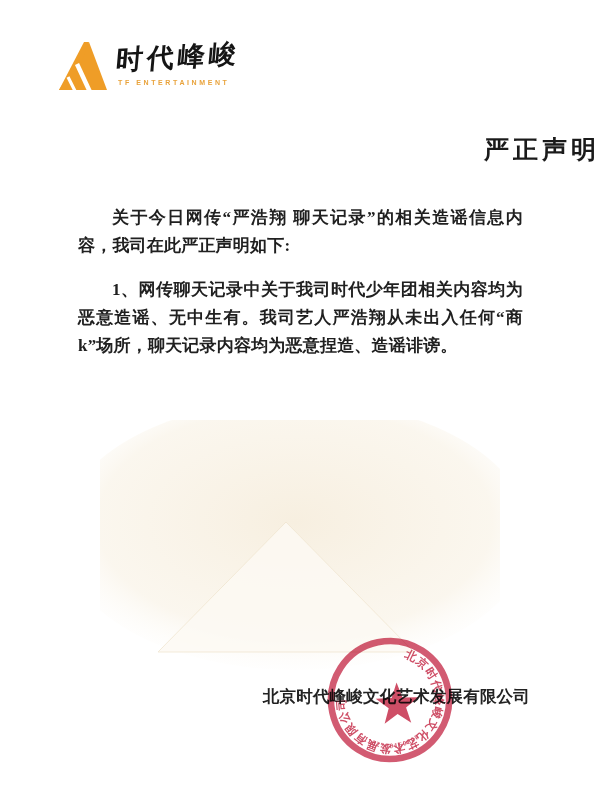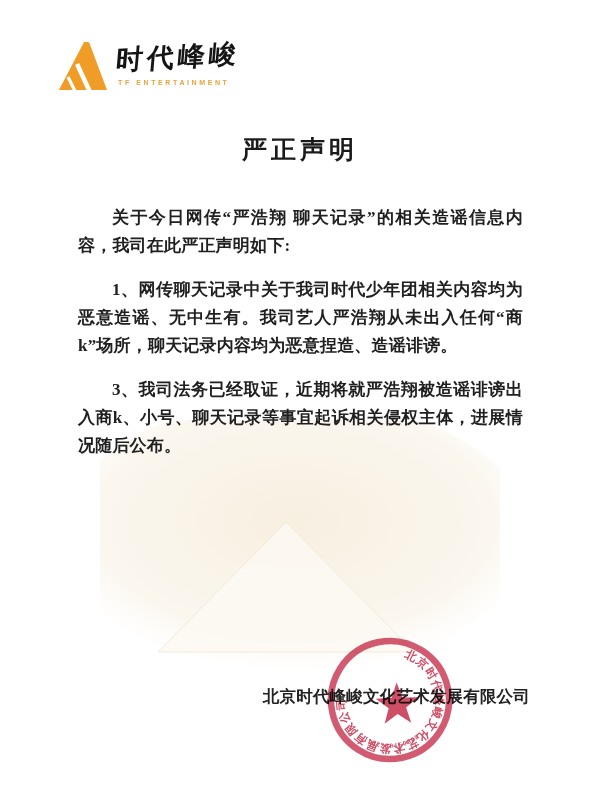--- a/index.html
+++ b/index.html
@@ -22,21 +22,21 @@
     white-space:nowrap;
   }
   .logo-sub{
     font-family:"Liberation Sans","DejaVu Sans",sans-serif;
     font-size:7px;color:#e9a33c;letter-spacing:2.6px;margin-top:7px;margin-left:2px;
     font-weight:bold;white-space:nowrap;
   }
   
   .doc-title{
     position:absolute;top:133px;left:0;width:100%;
-    text-align:center;
+    text-align:right;
     font-family:"Liberation Sans","DejaVu Sans",sans-serif;
     font-size:25px;font-weight:800;letter-spacing:4px;color:#1a1a1a;
   }
   
   .doc-body{
     position:absolute;left:62px;top:188px;width:477px;
     font-size:17px;line-height:28px;font-weight:bold;
     text-align:justify;text-justify:inter-ideograph;
     color:#202020;letter-spacing:0.2px;
   }
@@ -86,21 +86,20 @@
       </radialGradient>
     </defs>
     <ellipse cx="195" cy="115" rx="235" ry="135" fill="url(#wmbg)"></ellipse>
     <polygon points="186,102 58,232 55,232 318,232 314,232" fill="none"></polygon>
     <polygon points="186,102 58,232 314,232" fill="#fdfaf4" opacity="0.85" stroke="#f1e7d3" stroke-width="1"></polygon>
   </svg>
 
   <div class="doc-body">
     <p>关于今日网传“严浩翔 聊天记录”的相关造谣信息内容，我司在此严正声明如下:</p>
     <p>1、网传聊天记录中关于我司时代少年团相关内容均为恶意造谣、无中生有。我司艺人严浩翔从未出入任何“商k”场所，聊天记录内容均为恶意捏造、造谣诽谤。</p>
-    <p>3、我司法务已经取证，近期将就严浩翔被造谣诽谤出入商k、小号、聊天记录等事宜起诉相关侵权主体，进展情况随后公布。</p>
   </div>
 
   <div class="doc-footer">
     <div class="footer-company">北京时代峰峻文化艺术发展有限公司</div>
   </div>
 
   <svg class="seal" viewBox="0 0 150 150">
     <g transform="rotate(-12 72 72)">
       <circle cx="72" cy="72" r="59" fill="none" stroke="#c93a55" stroke-width="6.5" opacity="0.92"></circle>
       <defs>

